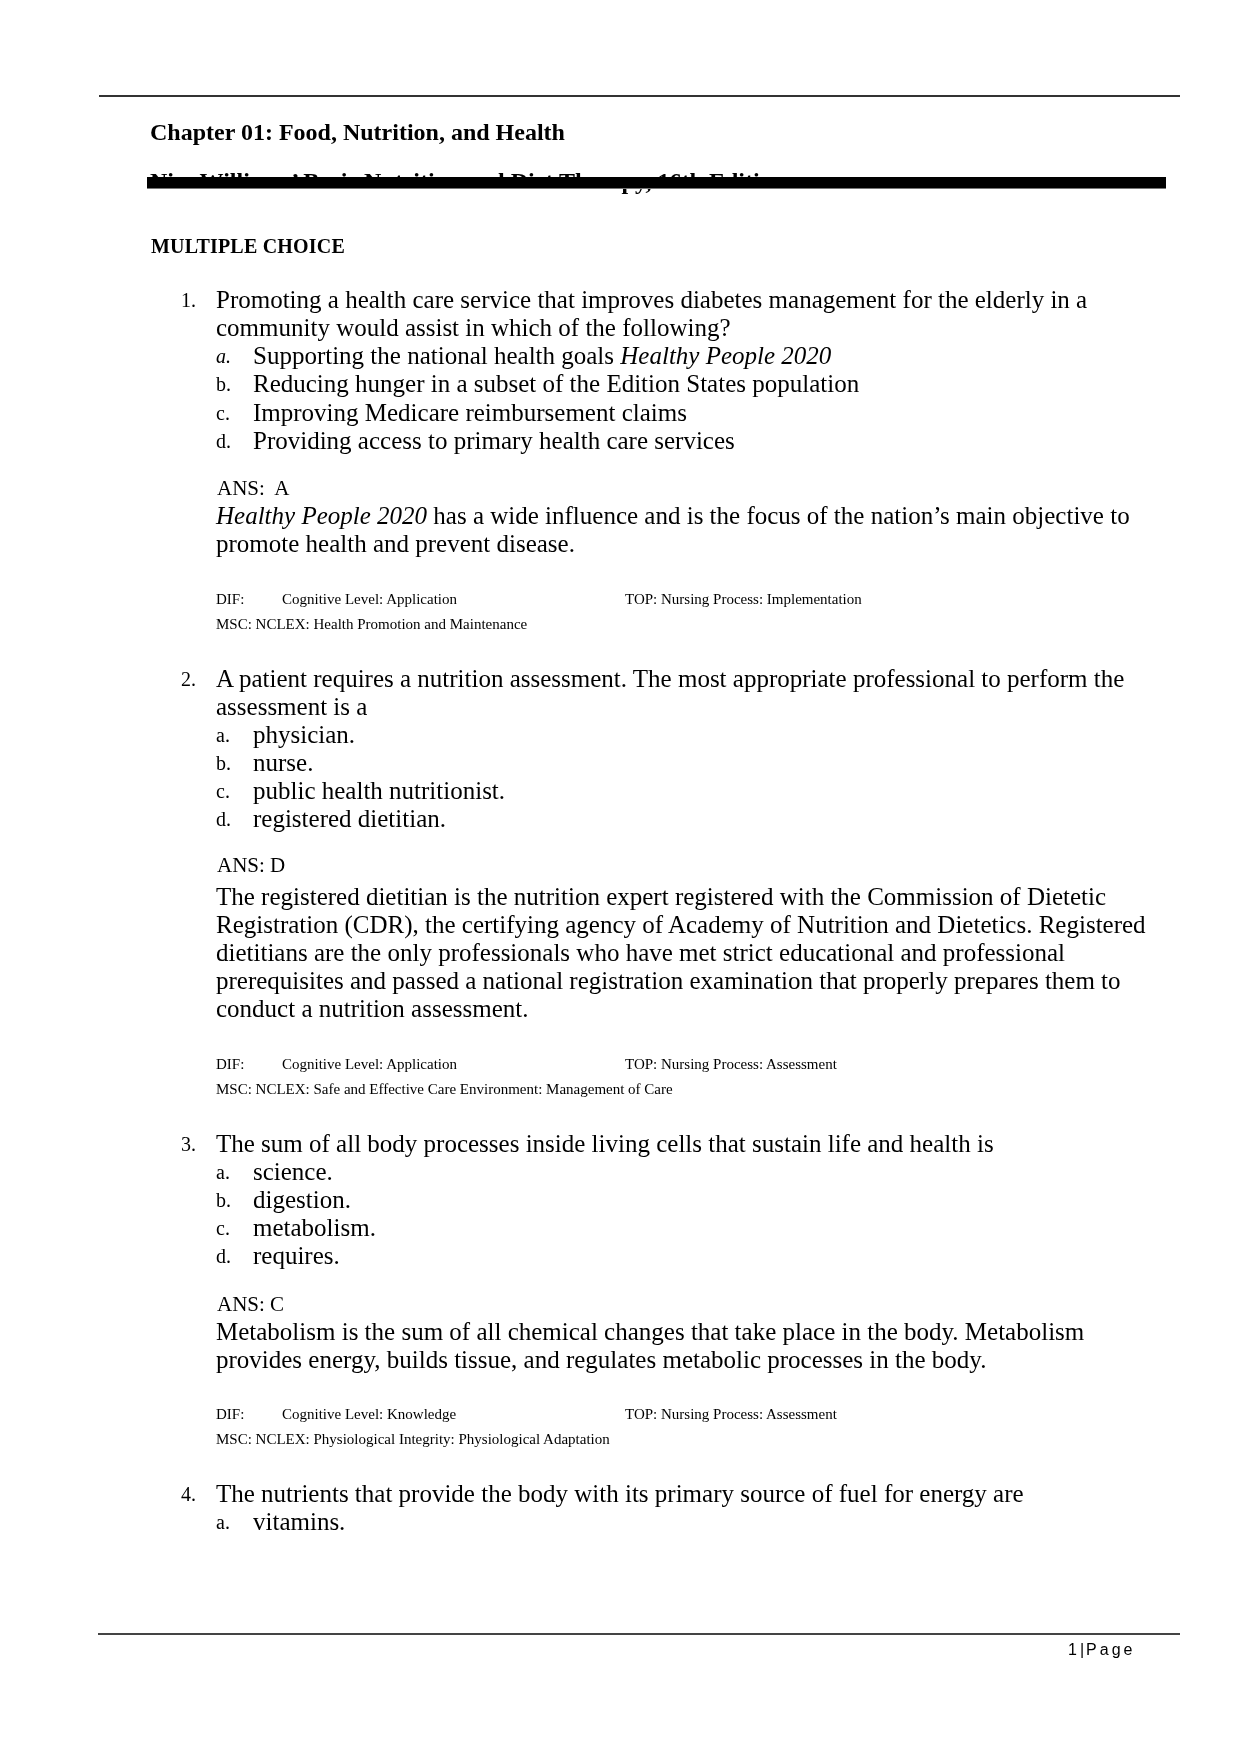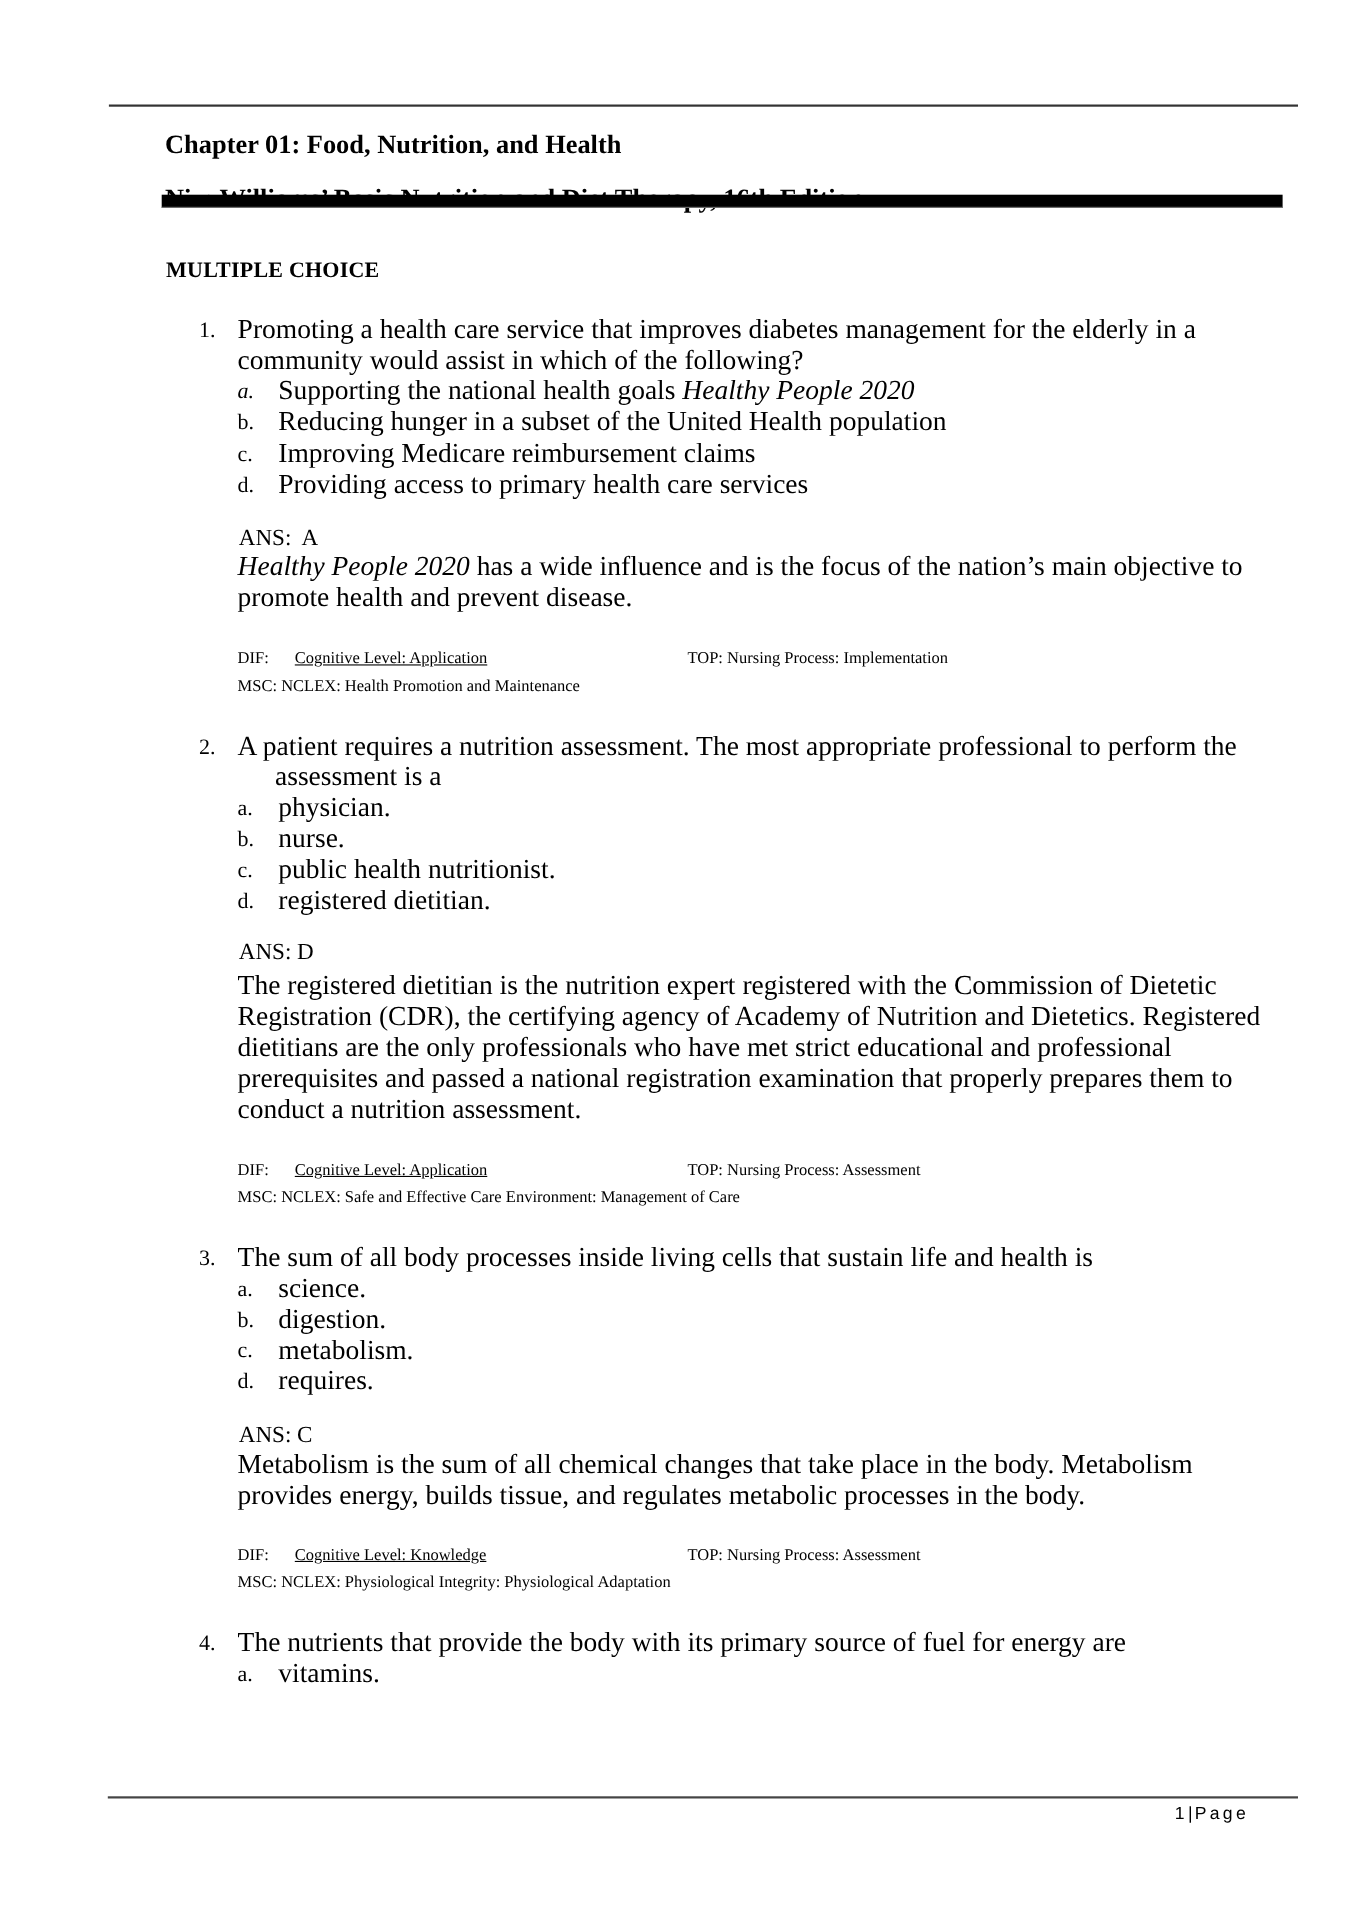--- a/index.html
+++ b/index.html
@@ -10,21 +10,21 @@
   .title-bar { position:absolute; left:147px; top:177px; width:1019px; height:11px; background:#000; border-bottom:1px solid #777; }
   .section { position:absolute; left:151px; top:234px; font-weight:bold; font-size:20px; line-height:24px; letter-spacing:0.2px; }
   .line { position:absolute; font-size:25px; line-height:28px; white-space:nowrap; }
   .num { position:absolute; left:181px; font-size:20px; line-height:28px; }
   .opt-letter { position:absolute; left:216px; font-size:20px; line-height:28px; }
   .opt-text { position:absolute; left:253px; font-size:25px; line-height:28px; white-space:nowrap; }
   .stem { left:216px; }
   .ans { position:absolute; left:217px; font-size:21px; line-height:25px; white-space:nowrap; }
   .meta { position:absolute; font-size:15px; line-height:25px; white-space:nowrap; }
   .meta-dif { left:216px; }
-  .meta-cog { left:268px;text-decoration:underline; }
+  .meta-cog { left:282px; }
   .meta-top { left:625px; }
   .rule-bottom { position:absolute; left:98px; top:1633px; width:1082px; height:2px; background:#444; }
   .footer { position:absolute; left:1068px; top:1638px; font-family:"Liberation Sans", "DejaVu Sans", sans-serif; font-size:16px; line-height:24px; letter-spacing:3px; }
   em { font-style:italic; }
 </style>
 </head>
 <body>
 
 <div class="rule-top"></div>
 
@@ -36,42 +36,42 @@
 
 <div>
   <div class="num" style="top:286px;">1.</div>
   <div class="line stem" style="top:286px;">Promoting a health care service that improves diabetes management for the elderly in a</div>
   <div class="line stem" style="top:314px;">community would assist in which of the following?</div>
 
   <div class="opt-letter" style="top:342px;font-style:italic;">a.</div>
   <div class="opt-text" style="top:342px;"><span>Supporting the national health goals </span><em>Healthy People 2020</em></div>
 
   <div class="opt-letter" style="top:370px;">b.</div>
-  <div class="opt-text" style="top:370px;">Reducing hunger in a subset of the United Health population</div>
+  <div class="opt-text" style="top:370px;">Reducing hunger in a subset of the Edition States population</div>
 
   <div class="opt-letter" style="top:399px;">c.</div>
   <div class="opt-text" style="top:399px;">Improving Medicare reimbursement claims</div>
 
   <div class="opt-letter" style="top:427px;">d.</div>
   <div class="opt-text" style="top:427px;">Providing access to primary health care services</div>
 
   <div class="ans" style="top:476px;white-space:pre;">ANS:  A</div>
   <div class="line stem" style="top:502px;"><em>Healthy People 2020</em><span> has a wide influence and is the focus of the nation’s main objective to</span></div>
   <div class="line stem" style="top:530px;">promote health and prevent disease.</div>
 
   <div class="meta meta-dif" style="top:587px;">DIF:</div>
   <div class="meta meta-cog" style="top:587px;">Cognitive Level: Application</div>
   <div class="meta meta-top" style="top:587px;">TOP: Nursing Process: Implementation</div>
   <div class="meta meta-dif" style="top:612px;">MSC: NCLEX: Health Promotion and Maintenance</div>
 </div>
 
 <div>
   <div class="num" style="top:665px;">2.</div>
   <div class="line stem" style="top:665px;">A patient requires a nutrition assessment. The most appropriate professional to perform the</div>
-  <div class="line stem" style="top:693px;margin-left:34px;">assessment is a</div>
+  <div class="line stem" style="top:693px;">assessment is a</div>
 
   <div class="opt-letter" style="top:721px;">a.</div>
   <div class="opt-text" style="top:721px;">physician.</div>
   <div class="opt-letter" style="top:749px;">b.</div>
   <div class="opt-text" style="top:749px;">nurse.</div>
   <div class="opt-letter" style="top:777px;">c.</div>
   <div class="opt-text" style="top:777px;">public health nutritionist.</div>
   <div class="opt-letter" style="top:805px;">d.</div>
   <div class="opt-text" style="top:805px;">registered dietitian.</div>
 

